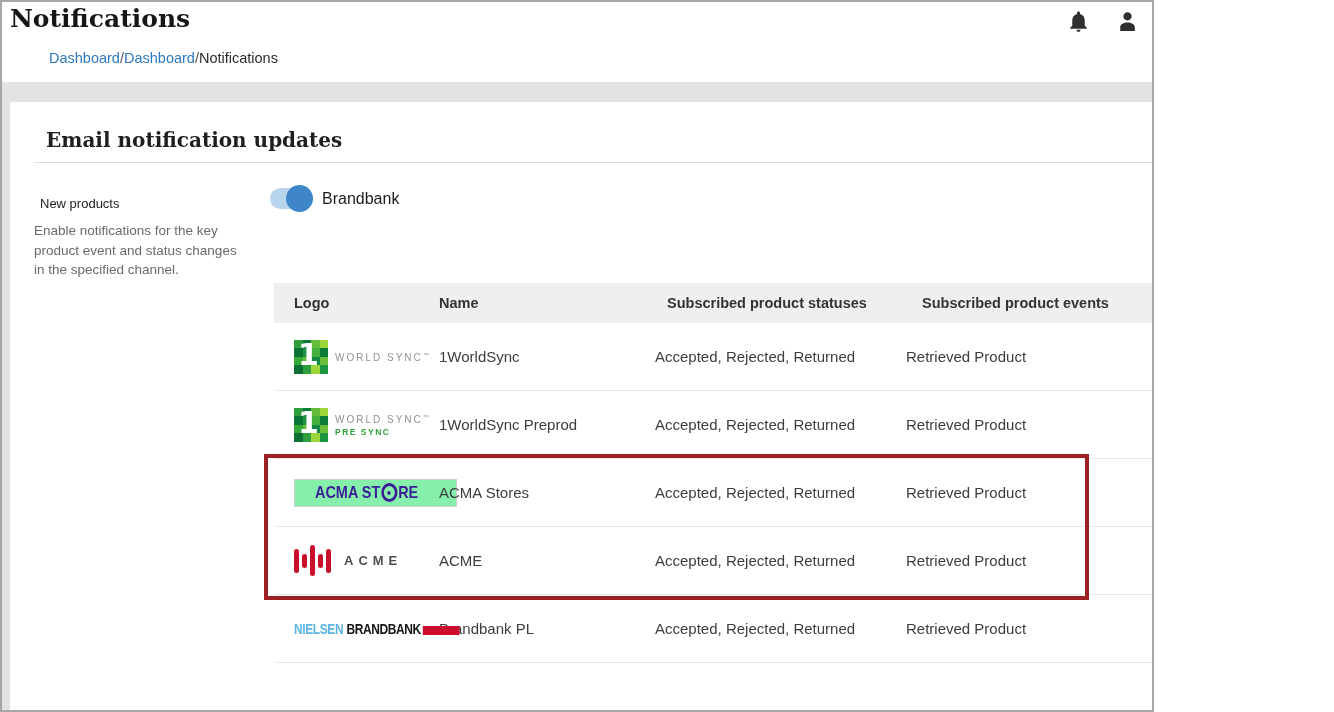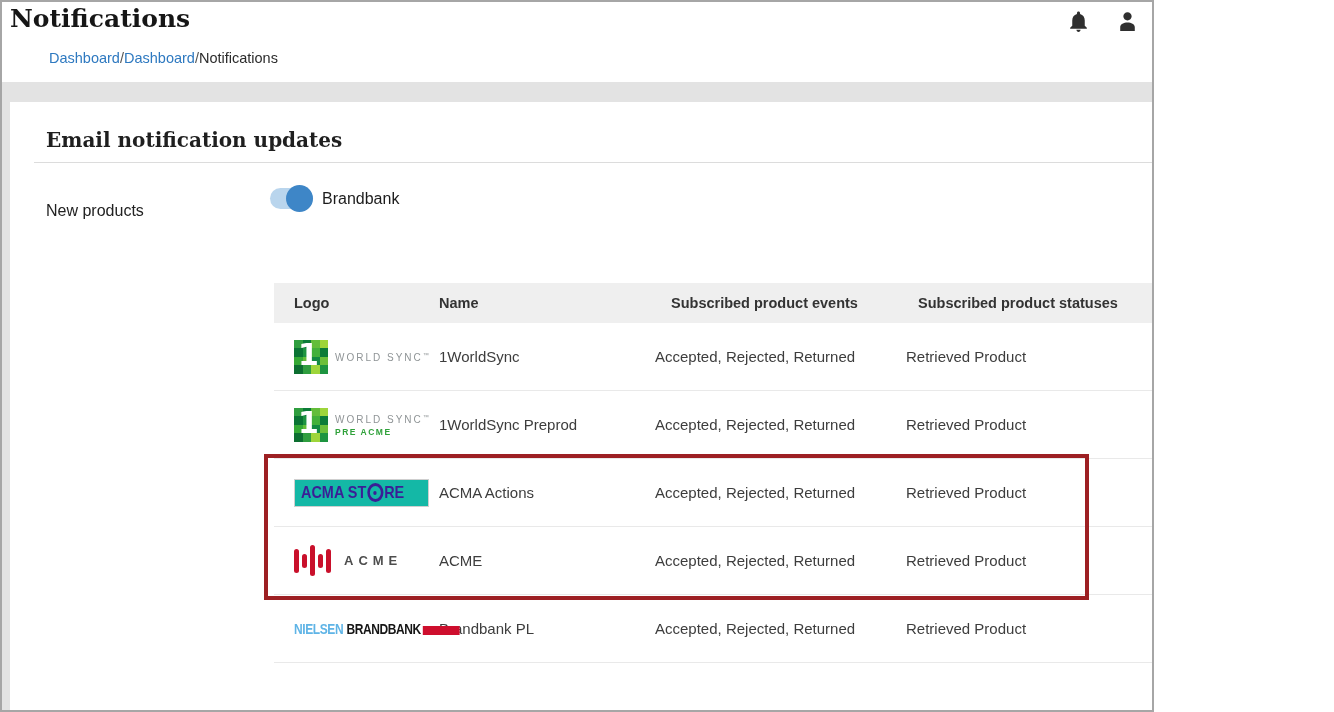--- a/index.html
+++ b/index.html
@@ -18,21 +18,21 @@
   .top-icons svg{display:block;}
   
   .gray-band{position:absolute;top:80px;left:0;right:0;height:20px;background:#e3e3e3;}
   
   .panel{position:absolute;top:100px;left:8px;width:1318px;bottom:0;background:#fff;}
   .panel-title{position:absolute;left:24px;top:14px;margin:12px;
     font-family:"DejaVu Serif","Liberation Serif",serif;font-size:20px;font-weight:600;color:#1f1f1f;}
   .panel-divider{position:absolute;left:24px;right:22px;top:60px;height:1px;background:#dcdcdc;}
   
   .aside{position:absolute;left:24px;top:88px;width:212px;}
-  .aside h3{margin:12px;font-size:16px;font-weight:400;color:#222;}
+  .aside h3{margin:6px;font-size:13px;font-weight:400;color:#222;}
   .aside p{margin:10px 0 0 0;font-size:13.5px;line-height:19.5px;color:#6a6a6a;}
   .aside .sec2{margin-top:28px;}
   
   .subscribe-row{position:absolute;left:260px;top:86px;display:flex;align-items:center;gap:9px;}
   .toggle{position:relative;width:43px;height:21px;border-radius:11px;background:#b9d5ed;cursor:pointer;}
   .toggle .knob{position:absolute;left:16px;top:-3px;width:27px;height:27px;border-radius:50%;background:#3e86c7;}
   .subscribe-label{font-size:16px;color:#1c1c1c;}
   
   .table{position:absolute;left:264px;top:181px;width:1035px;height:377px;border-right:1px solid #e0e0e0;box-sizing:border-box;}
   .thead,.tr{display:grid;grid-template-columns:145px 216px 251px 256px 1fr;align-items:center;padding-left:20px;}
@@ -45,21 +45,21 @@
   .icon-btn{background:none;border:none;padding:0;cursor:pointer;line-height:0;}
   
   .logo-cell{display:flex;align-items:center;}
   .ws-logo{display:flex;align-items:center;gap:7px;}
   .ws-mosaic{position:relative;width:34px;height:34px;display:grid;grid-template-columns:repeat(4,1fr);grid-template-rows:repeat(4,1fr);}
   .ws-mosaic i{display:block;}
   .ws-one{position:absolute;left:4px;top:-3px;color:#fff;font-weight:800;font-size:30px;font-family:"DejaVu Sans",sans-serif;}
   .ws-text{color:#8f9496;font-size:10px;letter-spacing:2px;white-space:nowrap;line-height:11px;}
   .ws-tm{font-size:6px;vertical-align:super;letter-spacing:0;}
   .ws-preprod{color:#2fa13a;font-size:8.5px;font-weight:700;letter-spacing:1.5px;line-height:9px;}
-  .acma-box{display:inline-block;border:1px solid #cfcfcf;background:#14b8a6;padding:3px 6px;}
+  .acma-box{display:inline-block;border:1px solid #cfcfcf;background:#86efac;padding:3px 20px;}
   .acma-inner{display:flex;align-items:center;transform:scaleX(0.85);transform-origin:left;
     font-size:17px;font-weight:800;color:#3b1e96;white-space:nowrap;font-family:"Liberation Sans",sans-serif;}
   .acma-o{position:relative;width:13px;height:13px;border:3px solid #3b1e96;border-radius:50%;margin:0 1px;box-sizing:content-box;}
   .acma-o i{position:absolute;left:50%;top:50%;width:4px;height:4px;margin:-2px 0 0 -2px;border-radius:50%;background:#3b1e96;}
   .acme-logo{display:flex;align-items:center;}
   .acme-bars{display:flex;align-items:center;gap:3px;height:32px;}
   .acme-bars i{width:5px;border-radius:3px;background:#c9102b;}
   .acme-bars i:nth-child(1),.acme-bars i:nth-child(5){height:24px;}
   .acme-bars i:nth-child(2),.acme-bars i:nth-child(4){height:14px;}
   .acme-bars i:nth-child(3){height:31px;}
@@ -112,35 +112,36 @@
   </div>
 
   <div class="gray-band"></div>
 
   <main class="panel">
     <h2 class="panel-title">Email notification updates</h2>
     <div class="panel-divider"></div>
 
     <aside class="aside">
       <h3>New products</h3>
+      <p>Enable notifications for the key product event and status changes in the specified channel.</p>
     </aside>
 
     <div class="subscribe-row">
       <span class="toggle">
           <span class="knob"></span>
         </span>
       <span class="subscribe-label">Brandbank</span>
     </div>
 
     <div class="table">
       <div class="thead">
         <div class="th">Logo</div>
         <div class="th">Name</div>
+        <div class="th th-statuses">Subscribed product statuses</div>
         <div class="th th-events">Subscribed product events</div>
-        <div class="th th-statuses">Subscribed product statuses</div>
         <div class="th th-actions">Actions</div>
       </div>
 
       <div class="tr">
         <div class="td logo-cell">
           <div class="ws-logo">
             <span class="ws-mosaic">
               <i style="background:#2f9e3f"></i>
                 <i style="background:#0c7c38"></i>
                 <i style="background:#63bd3a"></i>
@@ -192,21 +193,21 @@
                 <i style="background:#128a41"></i>
                 <i style="background:#6cbf3a"></i>
               <i style="background:#0c6e30"></i>
                 <i style="background:#2f9e3f"></i>
                 <i style="background:#9ed53a"></i>
                 <i style="background:#1d9440"></i>
               <b class="ws-one">1</b>
             </span>
             <span class="ws-text">
               <span>WORLD SYNC</span><span class="ws-tm">™</span><br>
-              <span class="ws-preprod">PRE ACME</span>
+              <span class="ws-preprod">PRE SYNC</span>
             </span>
           </div>
         </div>
         <div class="td">1WorldSync Preprod</div>
         <div class="td">Accepted, Rejected, Returned</div>
         <div class="td">Retrieved Product</div>
         <div class="td td-actions">
           <button class="icon-btn"><svg width="21" height="21" viewBox="0 0 24 24">
                 <path fill="#8a8a8a" d="M3 17.25V21h3.75L17.81 9.94l-3.75-3.75L3 17.25zM20.71 7.04c.39-.39.39-1.02 0-1.41l-2.34-2.34a1 1 0 0 0-1.41 0l-1.83 1.83 3.75 3.75 1.83-1.83z"></path>
               </svg></button>
@@ -221,21 +222,21 @@
           <span class="acma-box">
             <span class="acma-inner">
               <span>ACMA ST</span>
               <span class="acma-o">
                   <i></i>
                 </span>
               <span>RE</span>
             </span>
           </span>
         </div>
-        <div class="td">ACMA Actions</div>
+        <div class="td">ACMA Stores</div>
         <div class="td">Accepted, Rejected, Returned</div>
         <div class="td">Retrieved Product</div>
         <div class="td td-actions">
           <button class="icon-btn"><svg width="21" height="21" viewBox="0 0 24 24">
                 <path fill="#8a8a8a" d="M3 17.25V21h3.75L17.81 9.94l-3.75-3.75L3 17.25zM20.71 7.04c.39-.39.39-1.02 0-1.41l-2.34-2.34a1 1 0 0 0-1.41 0l-1.83 1.83 3.75 3.75 1.83-1.83z"></path>
               </svg></button>
           <button class="icon-btn"><svg width="21" height="21" viewBox="0 0 24 24">
                 <path fill="#8a8a8a" d="M6 19c0 1.1.9 2 2 2h8c1.1 0 2-.9 2-2V7H6v12zM19 4h-3.5l-1-1h-5l-1 1H5v2h14V4z"></path>
               </svg></button>
         </div>

